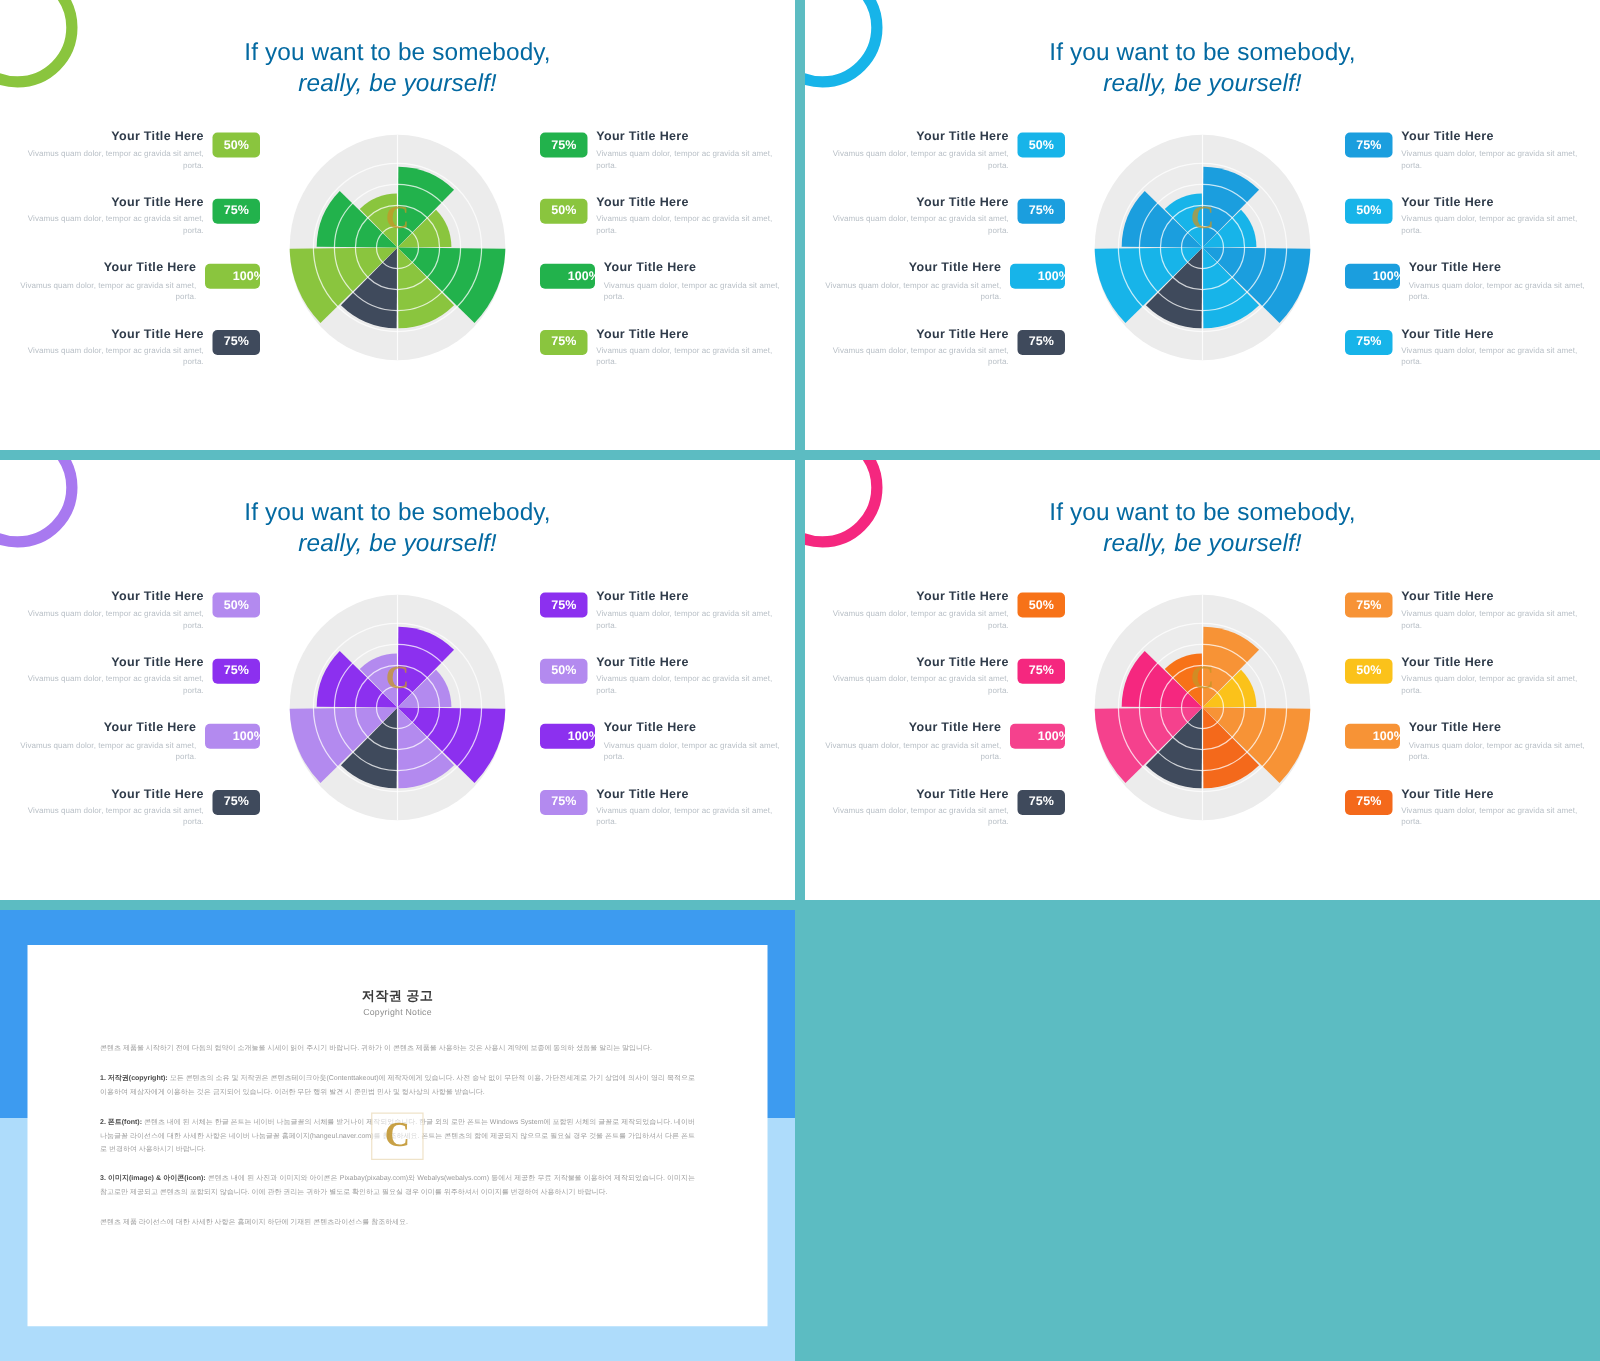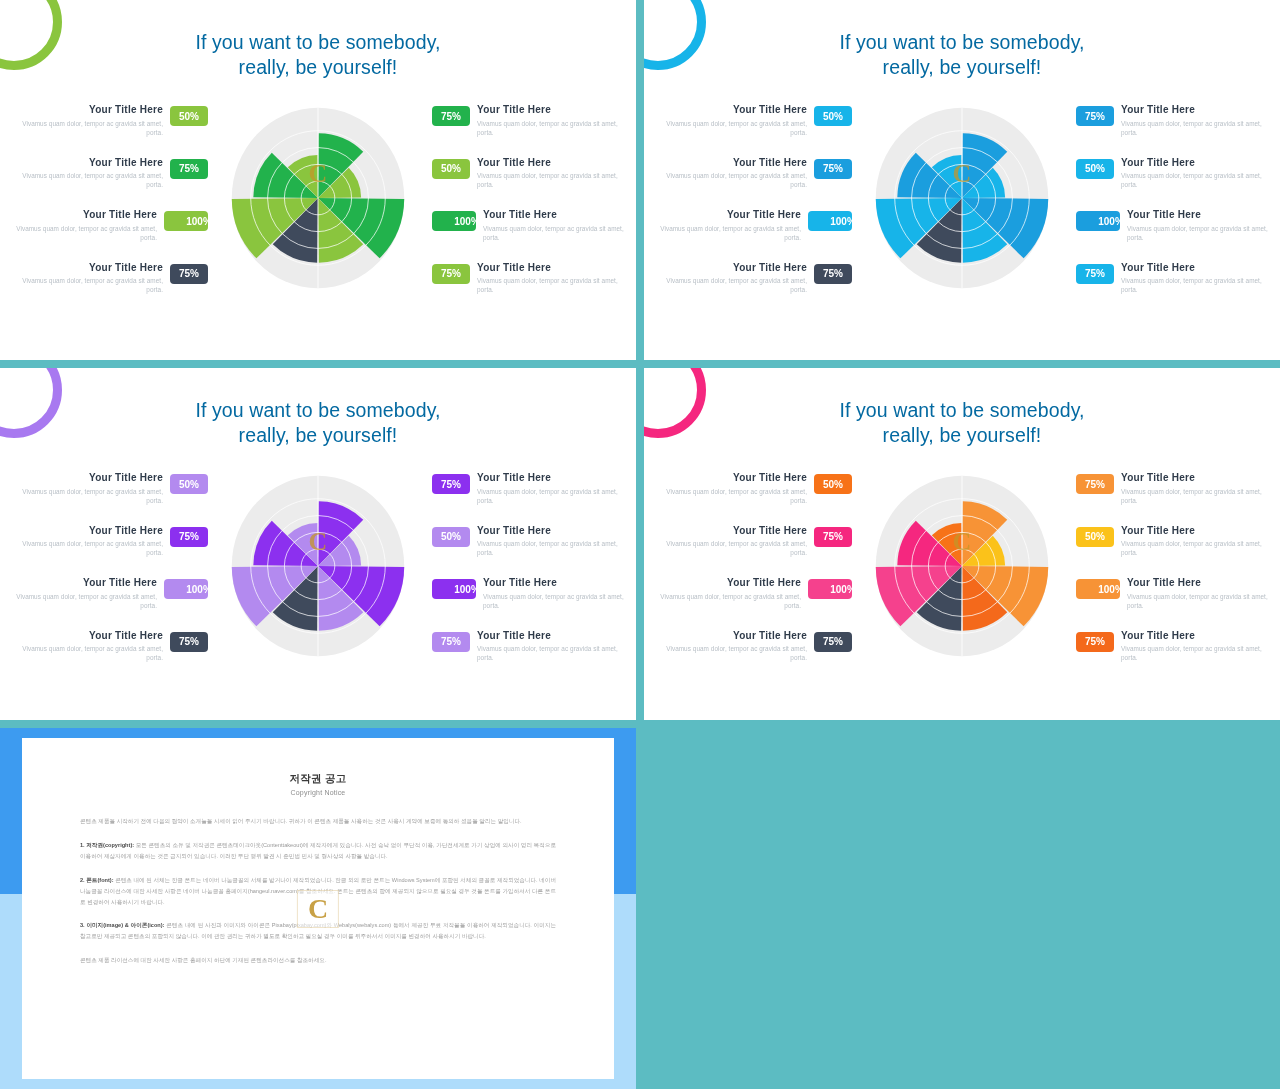--- a/index.html
+++ b/index.html
@@ -37,21 +37,21 @@
     position: absolute;
     left: 0; right: 0;
     top: 30px;
     text-align: center;
     font-size: 19.5px;
     line-height: 1.3;
     color: #0369a1;
     font-weight: 400;
     letter-spacing: .1px;
   }
-  .headline .l2 { display: block; }
+  .headline .l2 { display: block; font-style: italic; }
 
   
   .col {
     position: absolute;
     top: 104px;
     width: 196px;
   }
   .col-left  { left: 12px; }
   .col-right { left: 432px; }
 
@@ -119,21 +119,21 @@
     font-family: "Liberation Serif", serif;
     pointer-events: none;
   }
 
   
   #slide-copy {
     position: absolute;
     left: 0; top: 728px;
     width: 636px; height: 361px;
     background: linear-gradient(180deg, #3d9bf0 0%, #3d9bf0 46%, #aedcfb 46%, #aedcfb 100%);
-    padding: 10px 22px;
+    padding: 28px 22px;
   }
   .copy-sheet {
     width: 100%; height: 100%;
     background: #fff;
     padding: 34px 58px 20px 58px;
     position: relative;
     overflow: hidden;
   }
   .copy-title {
     text-align: center;

